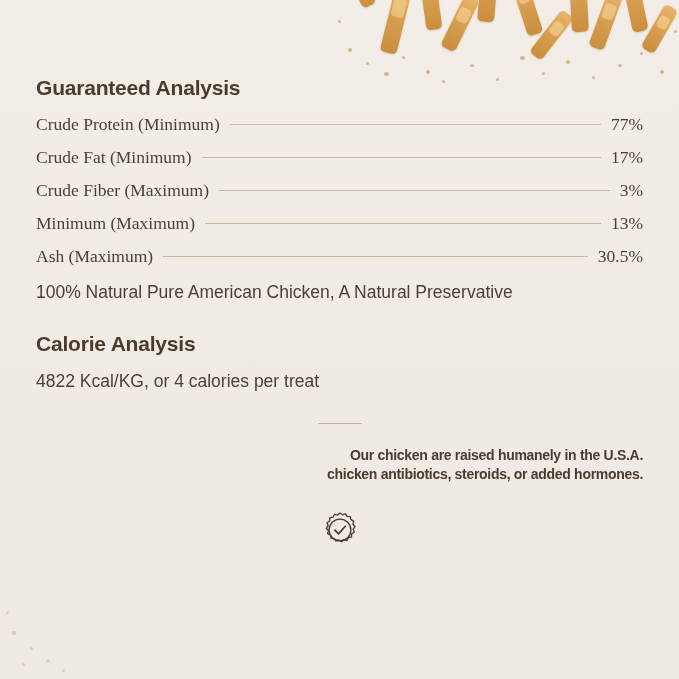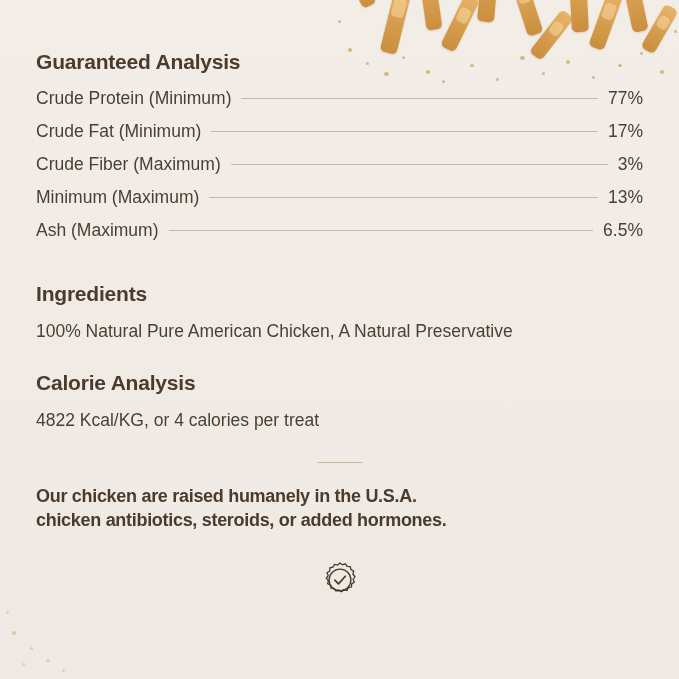--- a/index.html
+++ b/index.html
@@ -79,34 +79,35 @@
     box-sizing: border-box;
   }
 
   h2.section-title {
     font-size: 21px;
     font-weight: bold;
     letter-spacing: -0.2px;
     color: #4a3b2c;
     margin: 0;
   }
-  .ga-title { padding-top: 50px; }
+  .ga-title { padding-top: 76px; }
   .ing-title { padding-top: 29px; }
   .cal-title { padding-top: 27px; }
 
   .ga-list {
     margin-top: 14px;
   }
   .ga-row {
     display: flex;
     align-items: baseline;
     font-size: 17.5px;
     color: #4a3f33;
     margin-bottom: 12px;
     white-space: nowrap;
+    font-family: Liberation Serif, serif;
   }
   .ga-label { flex: 0 0 auto; }
   .ga-leader {
     flex: 1 1 auto;
     margin: 0 10px;
     border-bottom: 1px solid #cdb79c;
     transform: translateY(-5px);
     min-width: 12px;
   }
   .ga-value {
@@ -123,22 +124,22 @@
 
   .divider {
     width: 44px;
     height: 1px;
     background: #c9b49a;
     margin: 30px auto 0 auto;
   }
 
   .claim {
     margin-top: 22px;
-    text-align: left;
-    font-size: 18px;
+    text-align: right;
+    font-size: 14px;
     font-weight: bold;
     line-height: 1.32;
     color: #4a3b2c;
     letter-spacing: -0.3px;
   }
 
   .seal-wrap {
     margin-top: 26px;
     display: flex;
     justify-content: center;
@@ -221,26 +222,25 @@
 
       <div class="ga-row">
         <span class="ga-label">Minimum (Maximum)</span>
         <span class="ga-leader"></span>
         <span class="ga-value">13%</span>
       </div>
 
       <div class="ga-row">
         <span class="ga-label">Ash (Maximum)</span>
         <span class="ga-leader"></span>
-        <span class="ga-value">6.5%</span>
-      </div>
-
-    </div>
-
-    <h2 class="section-title ing-title">Ingredients</h2>
+        <span class="ga-value">30.5%</span>
+      </div>
+
+    </div>
+
     <div class="body-line">100% Natural Pure American Chicken, A Natural Preservative</div>
 
     <h2 class="section-title cal-title">Calorie Analysis</h2>
     <div class="body-line">4822 Kcal/KG, or 4 calories per treat</div>
 
     <div class="divider"></div>
 
     <div class="claim">
       <div>Our chicken are raised humanely in the U.S.A.</div>
       <div>chicken antibiotics, steroids, or added hormones.</div>

